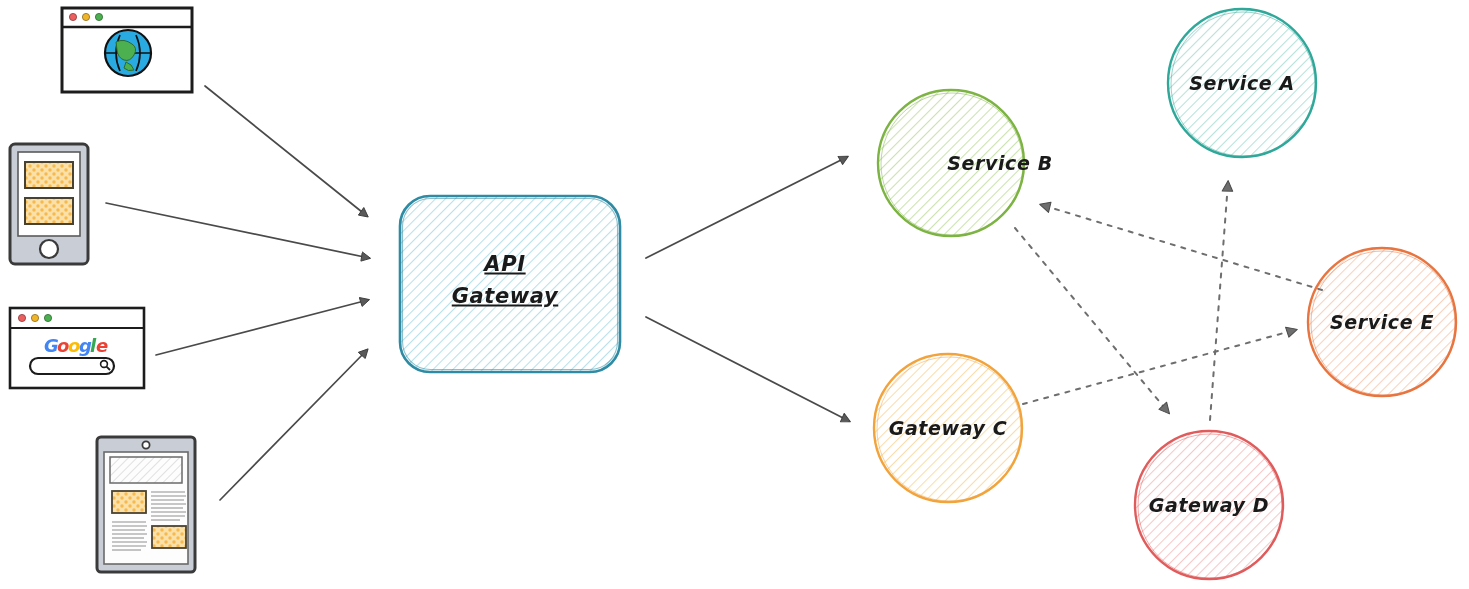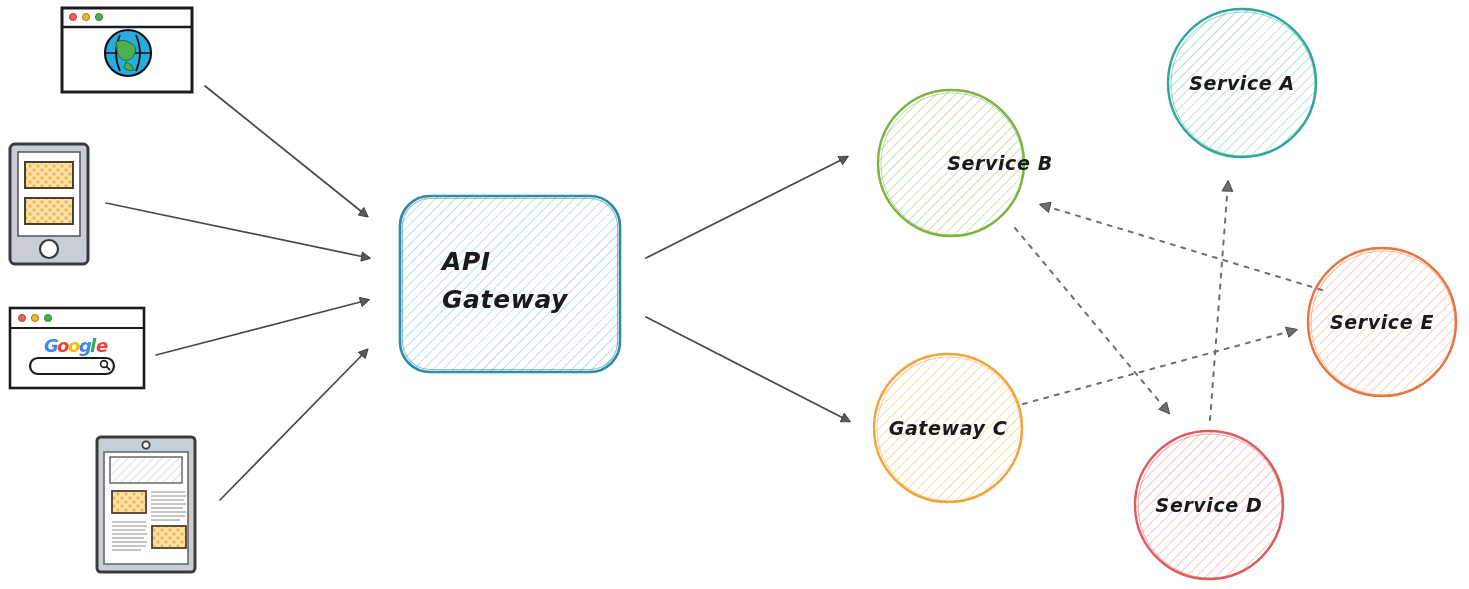--- a/index.html
+++ b/index.html
@@ -22,27 +22,28 @@
   }
   .node-label {
     position: absolute;
     font-family: "DejaVu Sans", sans-serif;
     font-size: 19px;
     font-style: italic;
     font-weight: 600;
     color: #1a1a1a;
     letter-spacing: 0.6px;
     white-space: pre;
-    text-align: left;
+    text-align: center;
     transform: translate(-50%, -50%);
     line-height: 1.5;
     pointer-events: none;
   }
   .gw-label {
-    font-size: 25px;
+    font-size: 21px;
+    text-decoration: underline;
   }
 </style>
 </head>
 <body>
 
 <svg id="canvas" viewBox="0 0 1469 589">
   <defs>
     <pattern id="hatch-teal" patternUnits="userSpaceOnUse" width="7" height="7" patternTransform="rotate(45)">
       <line x1="0" y1="0" x2="0" y2="7" stroke="#7fc6d6" stroke-width="2.1" opacity="0.55"></line>
     </pattern>
@@ -190,14 +191,14 @@
     <path d="M1015,228 L1168,412"></path>
     <path d="M1023,404 L1295,330"></path>
   </g>
 </svg>
 
 <div class="node-label gw-label" style="left:505px; top:280px;">API
 Gateway</div>
 <div class="node-label" style="left:1000px; top:163px;">Service B</div>
 <div class="node-label" style="left:1242px; top:83px;">Service A</div>
 <div class="node-label" style="left:948px; top:428px;">Gateway C</div>
-<div class="node-label" style="left:1209px; top:505px;">Service D</div>
+<div class="node-label" style="left:1209px; top:505px;">Gateway D</div>
 <div class="node-label" style="left:1382px; top:322px;">Service E</div>
 
 </body></html>

